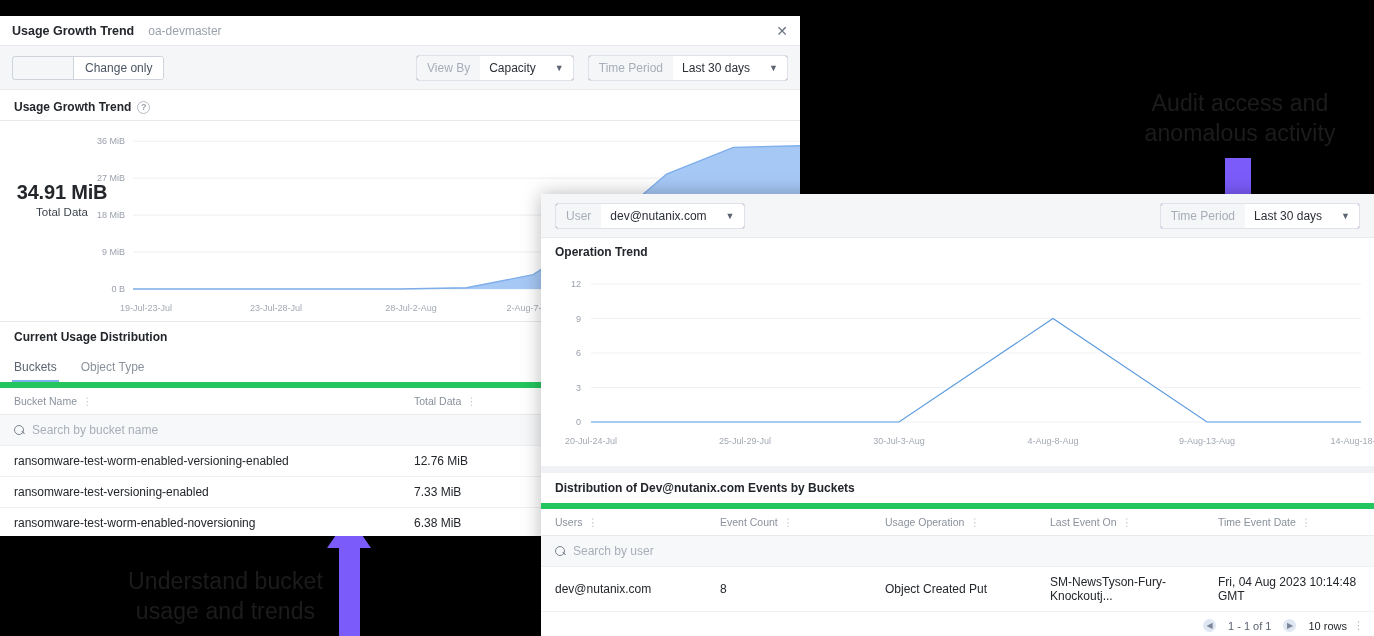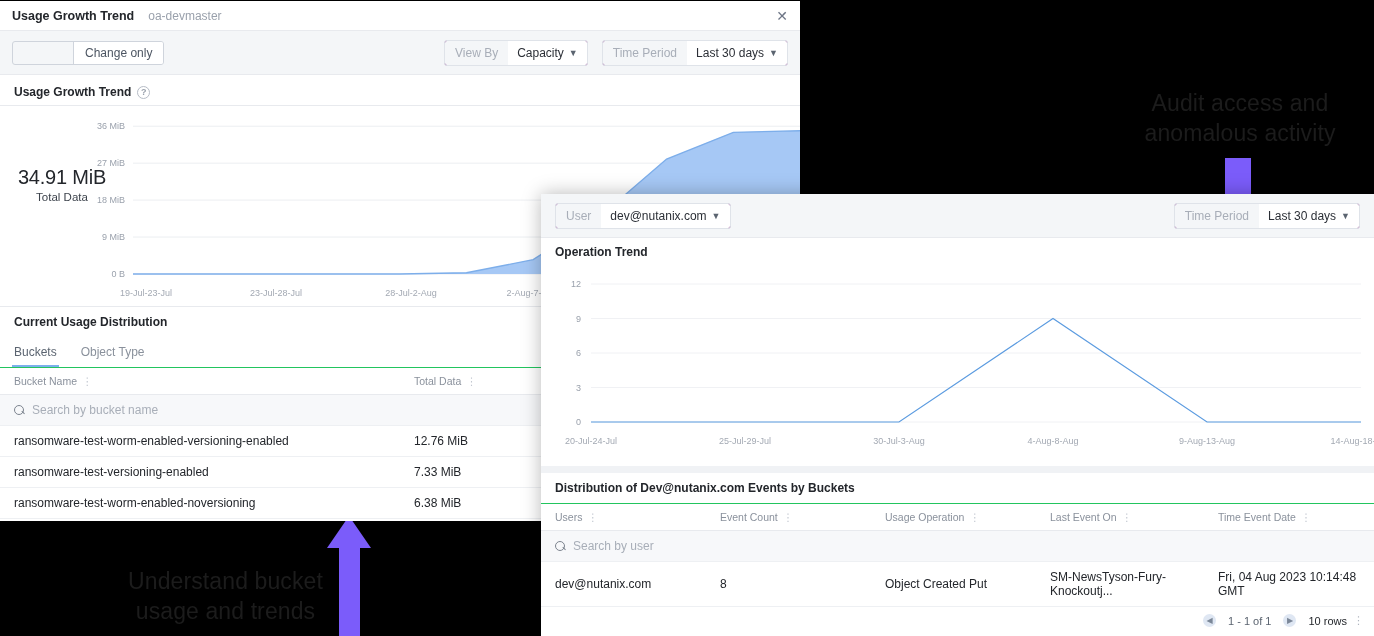--- a/index.html
+++ b/index.html
@@ -45,21 +45,21 @@
     left: -3px; top: 0;
     border-left: 22px solid transparent;
     border-right: 22px solid transparent;
     border-bottom: 32px solid #7B5CFA;
   }
 
   
   .window { position: absolute; background: #fff; overflow: hidden; }
 
   
-  #win-usage { left: 0; top: 1px; width: 800px; height: 520px; }
+  #win-usage { left: 0; top: 16px; width: 800px; height: 520px; }
   .w1-titlebar {
     height: 30px; background: #fff; display: flex; align-items: center;
     padding: 0 12px; border-bottom: 1px solid #e8eaee; position: relative;
   }
   .w1-title { font-size: 12.5px; font-weight: bold; color: #23262b; }
   .w1-subtitle { font-size: 12px; color: #9aa1ac; margin-left: 14px; }
   .w1-close {
     position: absolute; right: 10px; top: 50%; transform: translateY(-50%);
     width: 16px; height: 16px; color: #6d7585; font-size: 14px;
     display: flex; align-items: center; justify-content: center; cursor: pointer;
@@ -80,57 +80,57 @@
   .tb-right { margin-left: auto; display: flex; align-items: center; }
   .ctrl-group { display: flex; align-items: flex-end; height: 26px;
     border: 1px solid #dfe3e9; border-radius: 3px; background: #701a75;
     overflow: hidden; margin-left: 14px; }
   .ctrl-label {
     font-size: 12px; color: #a8aeb8; padding: 0 10px; background: #f4f6f8;
     height: 100%; display: flex; align-items: center;
   }
   .ctrl-value {
     font-size: 12px; color: #2b2f36; padding: 0 9px; height: 100%;
-    display: flex; align-items: center; gap: 5px; background: #fff; cursor: pointer;
+    display: flex; align-items: center; gap: 19px; background: #fff; cursor: pointer;
   }
   .caret { font-size: 9px; color: #5b6470; }
 
   .panel-head {
     height: 26px; display: flex; align-items: center; padding: 0 14px;
     font-size: 12px; font-weight: bold; color: #23262b; gap: 6px;
     margin-top: 4px;
   }
   .qmark {
     width: 13px; height: 13px; border-radius: 50%; border: 1px solid #b6bcc6;
     color: #9aa1ac; font-size: 9px; display: inline-flex;
     align-items: center; justify-content: center;
   }
   .w1-divider { height: 1px; background: #e8eaee; }
 
   .chart1-wrap { position: relative; height: 200px; }
   .total-block { position: absolute; left: 12px; top: 60px; width: 100px; text-align: center; }
-  .total-value { font-size: 20px; color: #23262b; letter-spacing: -0.2px; }
+  .total-value { font-size: 20px; color: #23262b; letter-spacing: -0.2px; font-weight: bold; }
   .total-label { font-size: 11.5px; color: #3d434c; margin-top: 2px; }
 
   .usage-dist-head {
     height: 30px; display: flex; align-items: center; padding: 0 14px;
     font-size: 12px; font-weight: bold; color: #23262b;
   }
   .tabs { display: flex; padding: 0 14px; height: 30px; align-items: center; gap: 24px; }
   .tab { font-size: 12px; color: #8a919c; height: 30px; display: flex;
          align-items: center; position: relative; cursor: pointer; }
   .tab.active { color: #5b6470; }
   .tab.active::after {
     content: ''; position: absolute; left: -2px; right: -2px; bottom: 0;
     height: 2px; background: #7bb0ec;
   }
   table.grid { width: 100%; border-collapse: collapse; table-layout: fixed; }
   table.grid th {
     font-size: 10.5px; font-weight: normal; color: #8a919c; text-align: left;
-    padding: 7px 14px; border-top: 1px solid #22c55e; border-bottom: 1px solid #e8eaee;
+    padding: 7px 14px; border-top: 6px solid #22c55e; border-bottom: 1px solid #e8eaee;
     background: #fff;
   }
   table.grid th .sort { color: #c2c7d0; margin-left: 5px; }
   table.grid td {
     font-size: 12px; color: #23262b; padding: 8px 14px;
     border-bottom: 1px solid #eef0f3;
   }
   .searchrow td { background: #f7f8fa; padding: 6px 14px; }
   .searchbox { display: flex; align-items: center; gap: 7px; }
   .searchbox .ph { font-size: 12px; color: #a8aeb8; }

